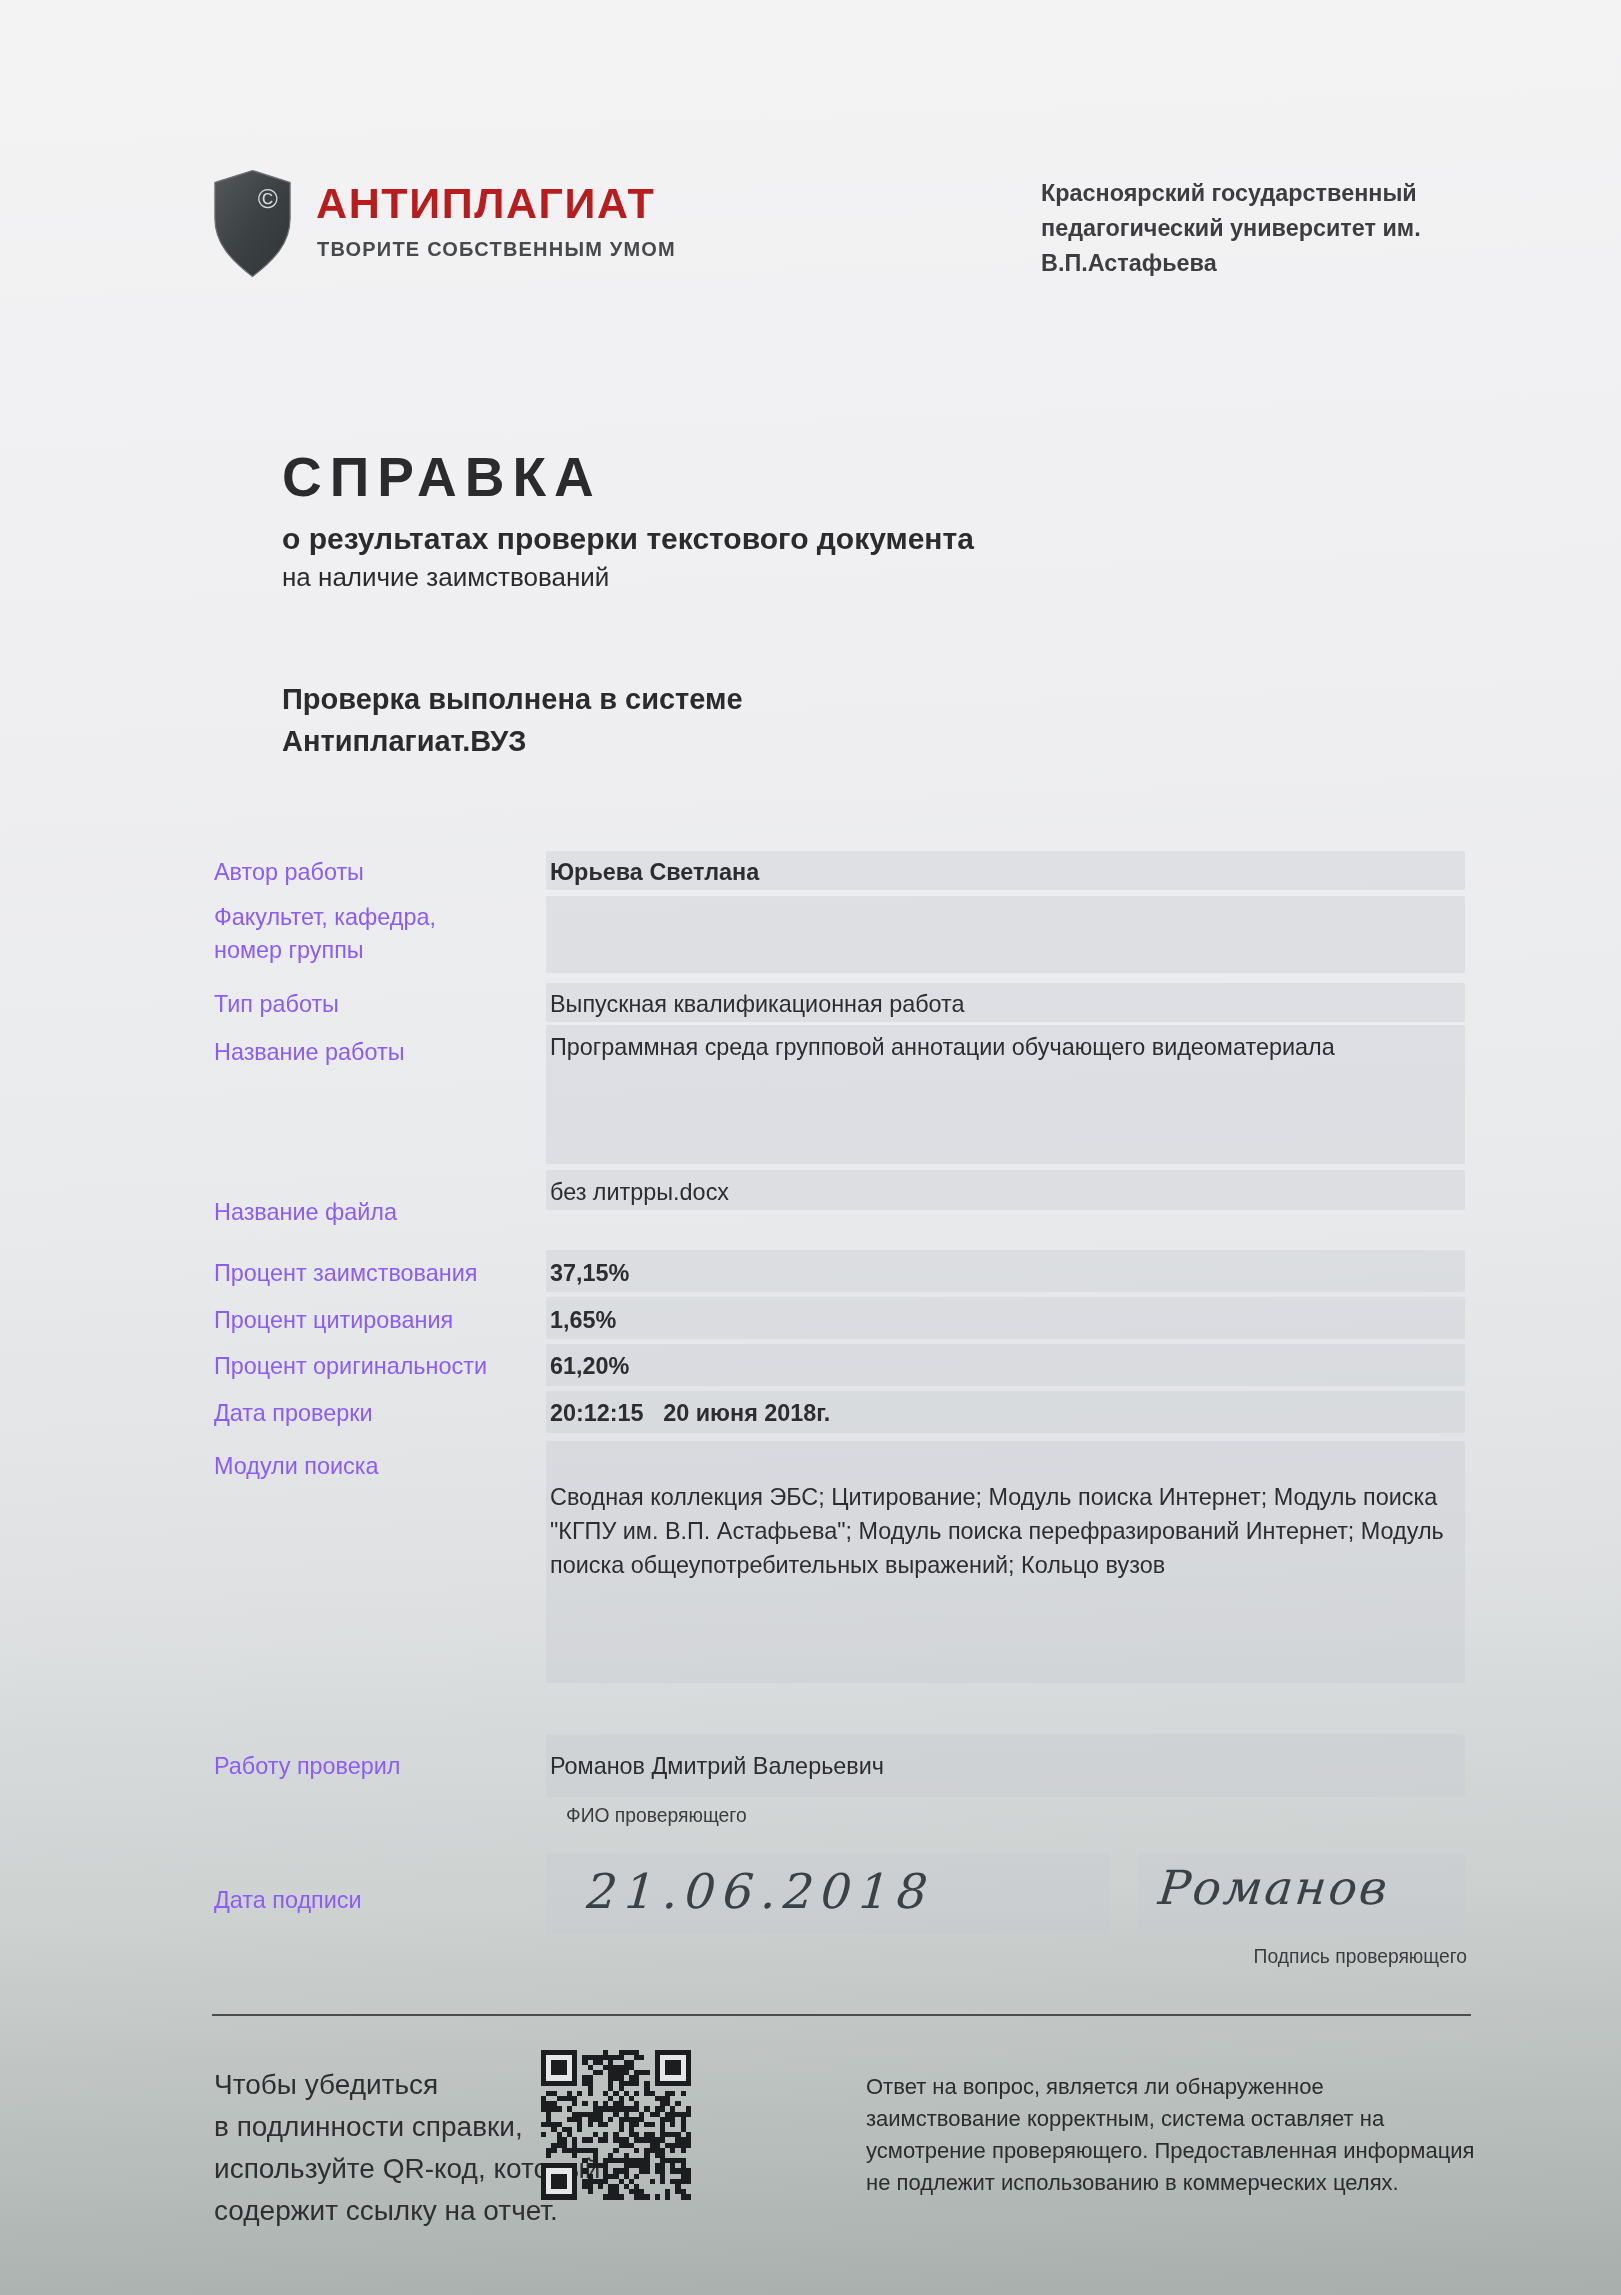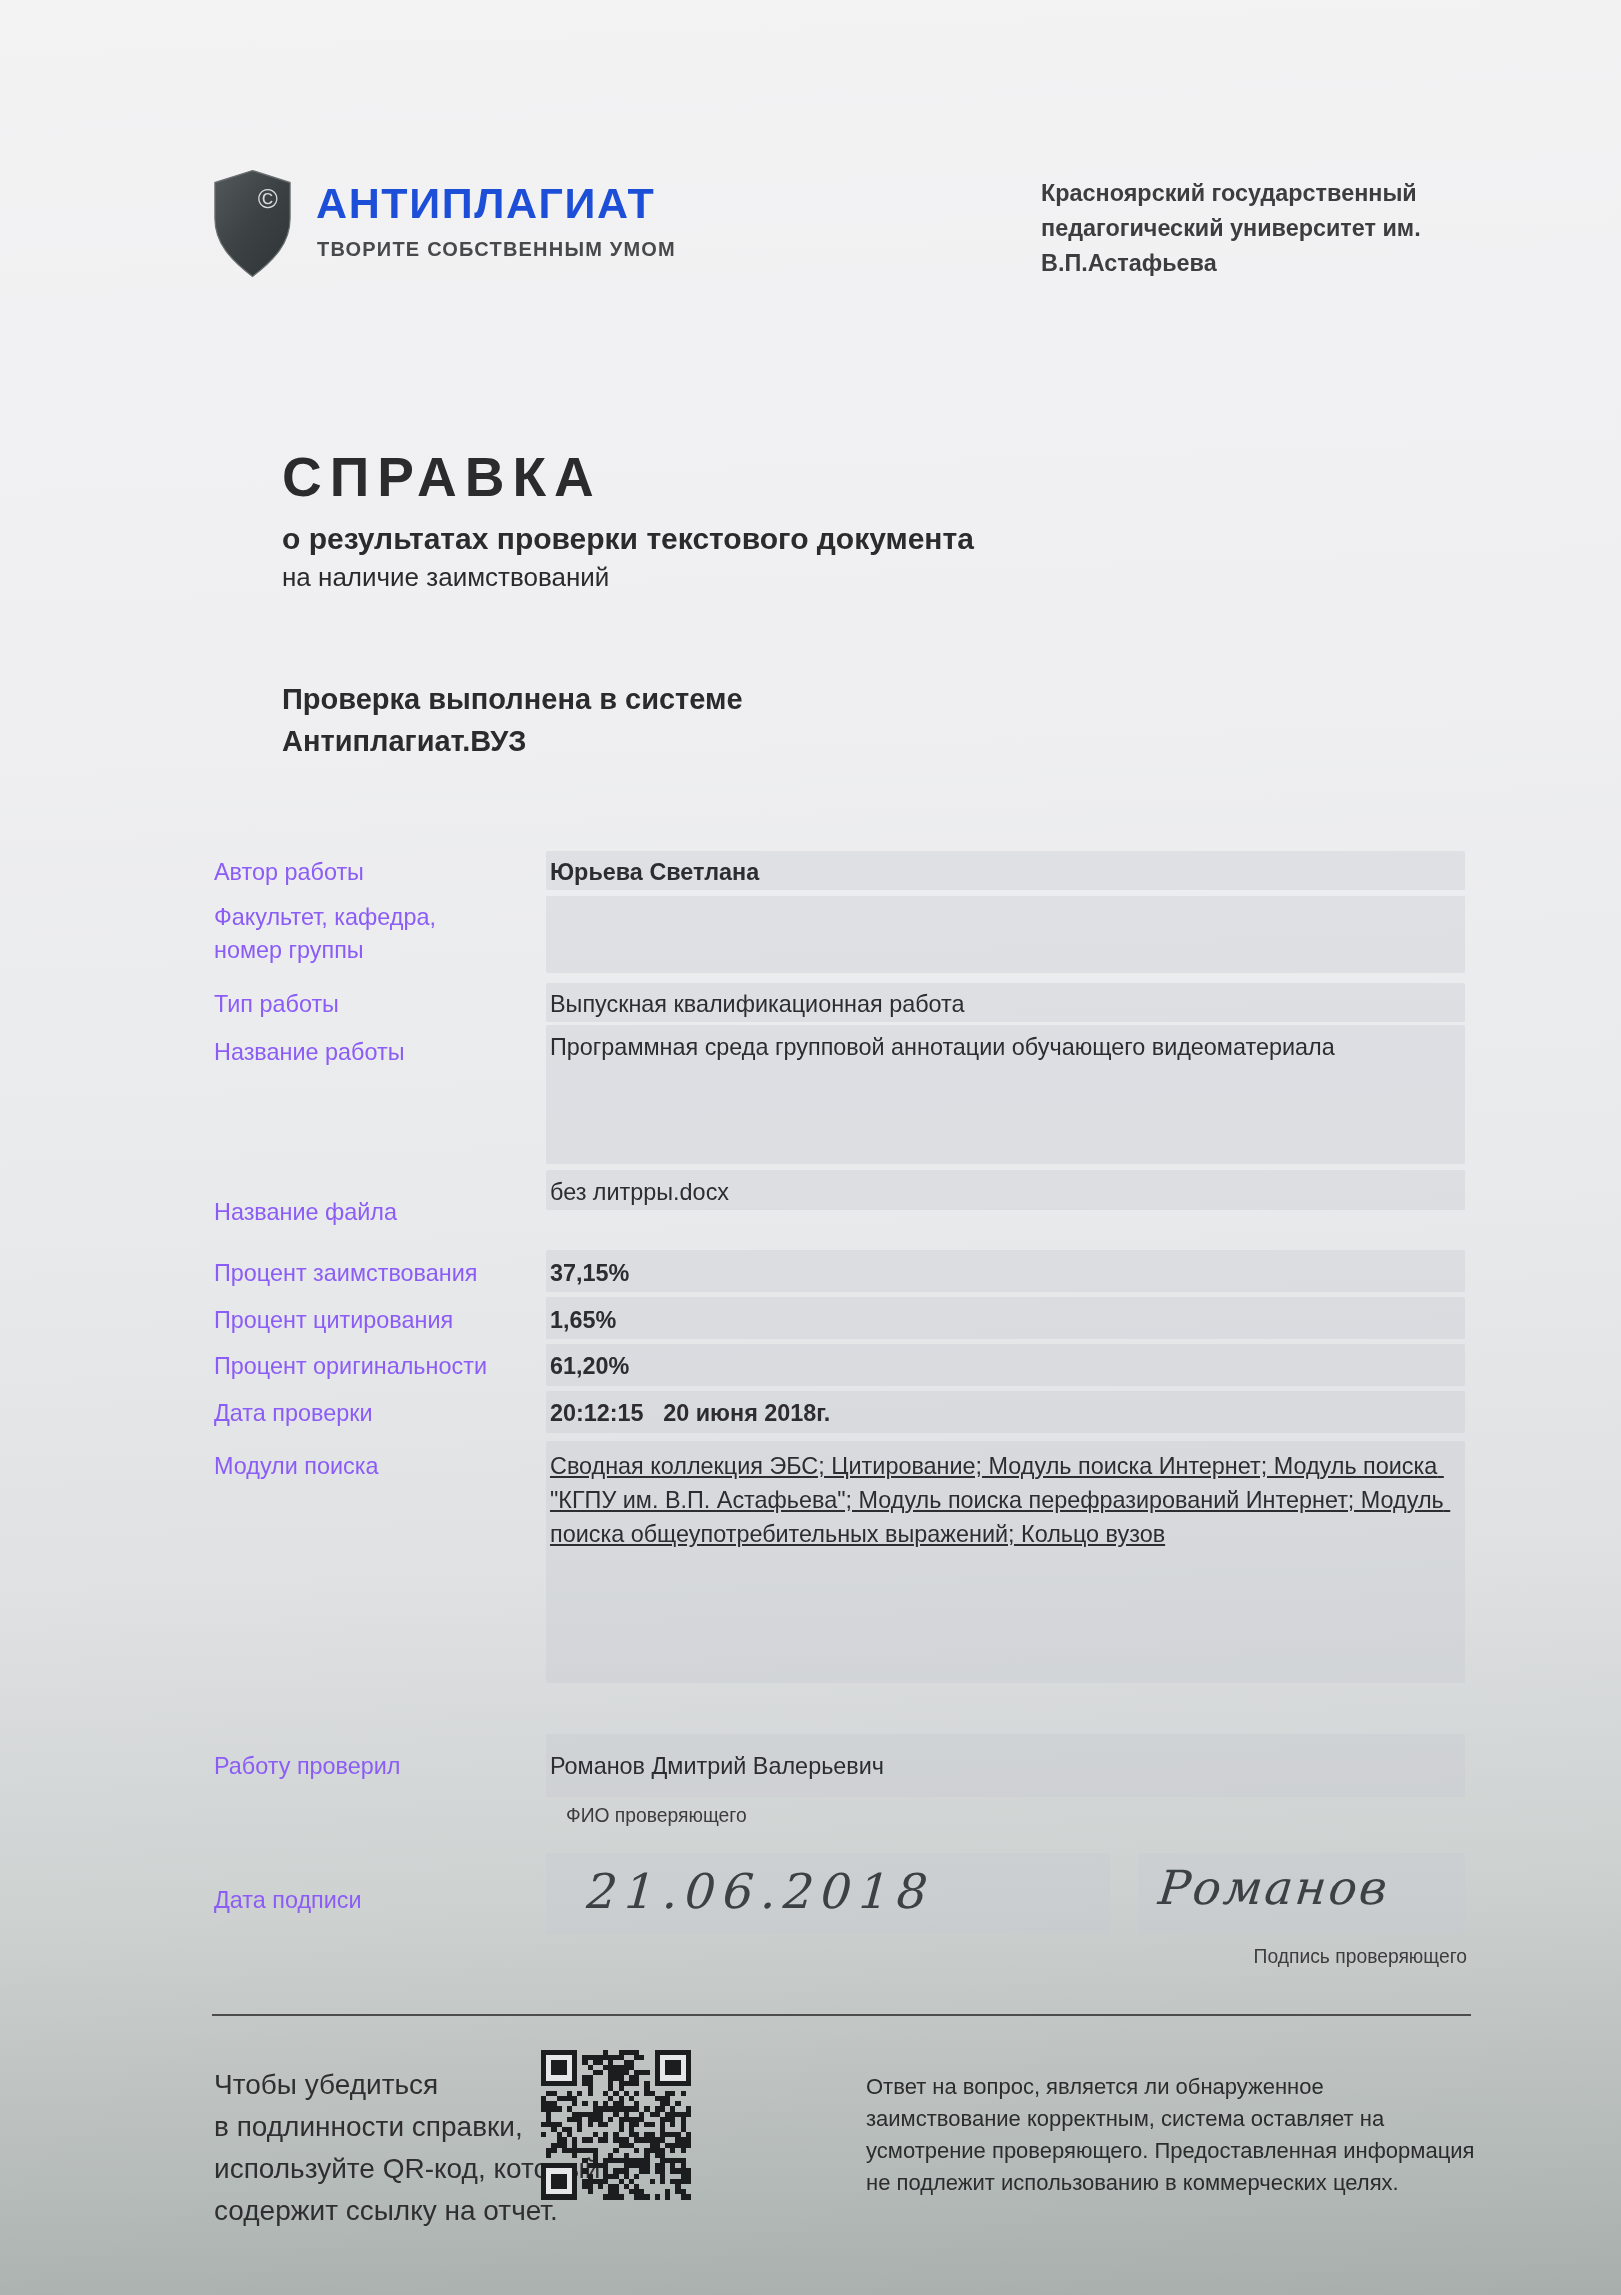--- a/index.html
+++ b/index.html
@@ -10,21 +10,21 @@
   }
   .paper{
     position:absolute;inset:0;
     background:linear-gradient(178deg,
       #f3f3f4 0%, #efeff1 30%, #e9eaec 52%,
       #dfe1e2 68%, #cdd1d0 82%, #b4bab8 94%, #a8aeac 100%);
   }
   .abs{position:absolute;}
   
   .shield{left:208px;top:168px;width:89px;height:111px;}
-  .brand{left:316px;top:179px;font-size:43px;font-weight:bold;color:#1d4ed8;letter-spacing:1.6px;}
+  .brand{left:316px;top:179px;font-size:43px;font-weight:bold;color:#b91c1c;letter-spacing:1.6px;}
   .tagline{left:317px;top:238px;font-size:20px;font-weight:bold;color:#48494b;letter-spacing:1.2px;}
   .university{left:1041px;top:176px;width:451px;font-size:23.4px;font-weight:bold;color:#3d3d40;line-height:1.5;white-space:pre-line;}
   
   .center-block{left:282px;width:1120px;color:#2b2b2d;}
   .h-title{top:445px;font-size:55px;font-weight:bold;letter-spacing:8px;}
   .h-sub1{top:522px;font-size:30px;font-weight:bold;}
   .h-sub2{top:562px;font-size:26px;font-weight:normal;}
   .h-sys1{top:683px;font-size:29px;font-weight:bold;}
   .h-sys2{top:725px;font-size:29px;font-weight:bold;}
   
@@ -106,21 +106,21 @@
 <div class="abs box" style="top:1344px;height:42px;"></div>
 <div class="abs lbl" style="top:1350px;">Процент оригинальности</div>
 <div class="abs val b" style="top:1350px;">61,20%</div>
 
 <div class="abs box" style="top:1391px;height:42px;"></div>
 <div class="abs lbl" style="top:1397px;">Дата проверки</div>
 <div class="abs val b" style="top:1397px;">20:12:15   20 июня 2018г.</div>
 
 <div class="abs box" style="top:1441px;height:242px;"></div>
 <div class="abs lbl" style="top:1450px;">Модули поиска</div>
-<div class="abs val" style="top:1450px;text-decoration:underline;">Сводная коллекция ЭБС; Цитирование; Модуль поиска Интернет; Модуль поиска "КГПУ им. В.П. Астафьева"; Модуль поиска перефразирований Интернет; Модуль поиска общеупотребительных выражений; Кольцо вузов</div>
+<div class="abs val" style="top:1481px;">Сводная коллекция ЭБС; Цитирование; Модуль поиска Интернет; Модуль поиска "КГПУ им. В.П. Астафьева"; Модуль поиска перефразирований Интернет; Модуль поиска общеупотребительных выражений; Кольцо вузов</div>
 
 <div class="abs box" style="top:1734px;height:63px;"></div>
 <div class="abs lbl" style="top:1750px;">Работу проверил</div>
 <div class="abs val" style="top:1750px;">Романов Дмитрий Валерьевич</div>
 <div class="abs note" style="left:566px;top:1805px;">ФИО проверяющего</div>
 
 <div class="abs box" style="top:1853px;left:546px;width:564px;height:81px;"></div>
 <div class="abs box" style="top:1853px;left:1138px;width:327px;height:81px;"></div>
 <div class="abs lbl" style="top:1884px;">Дата подписи</div>
 <div class="abs script hand-date">21.06.2018</div>

